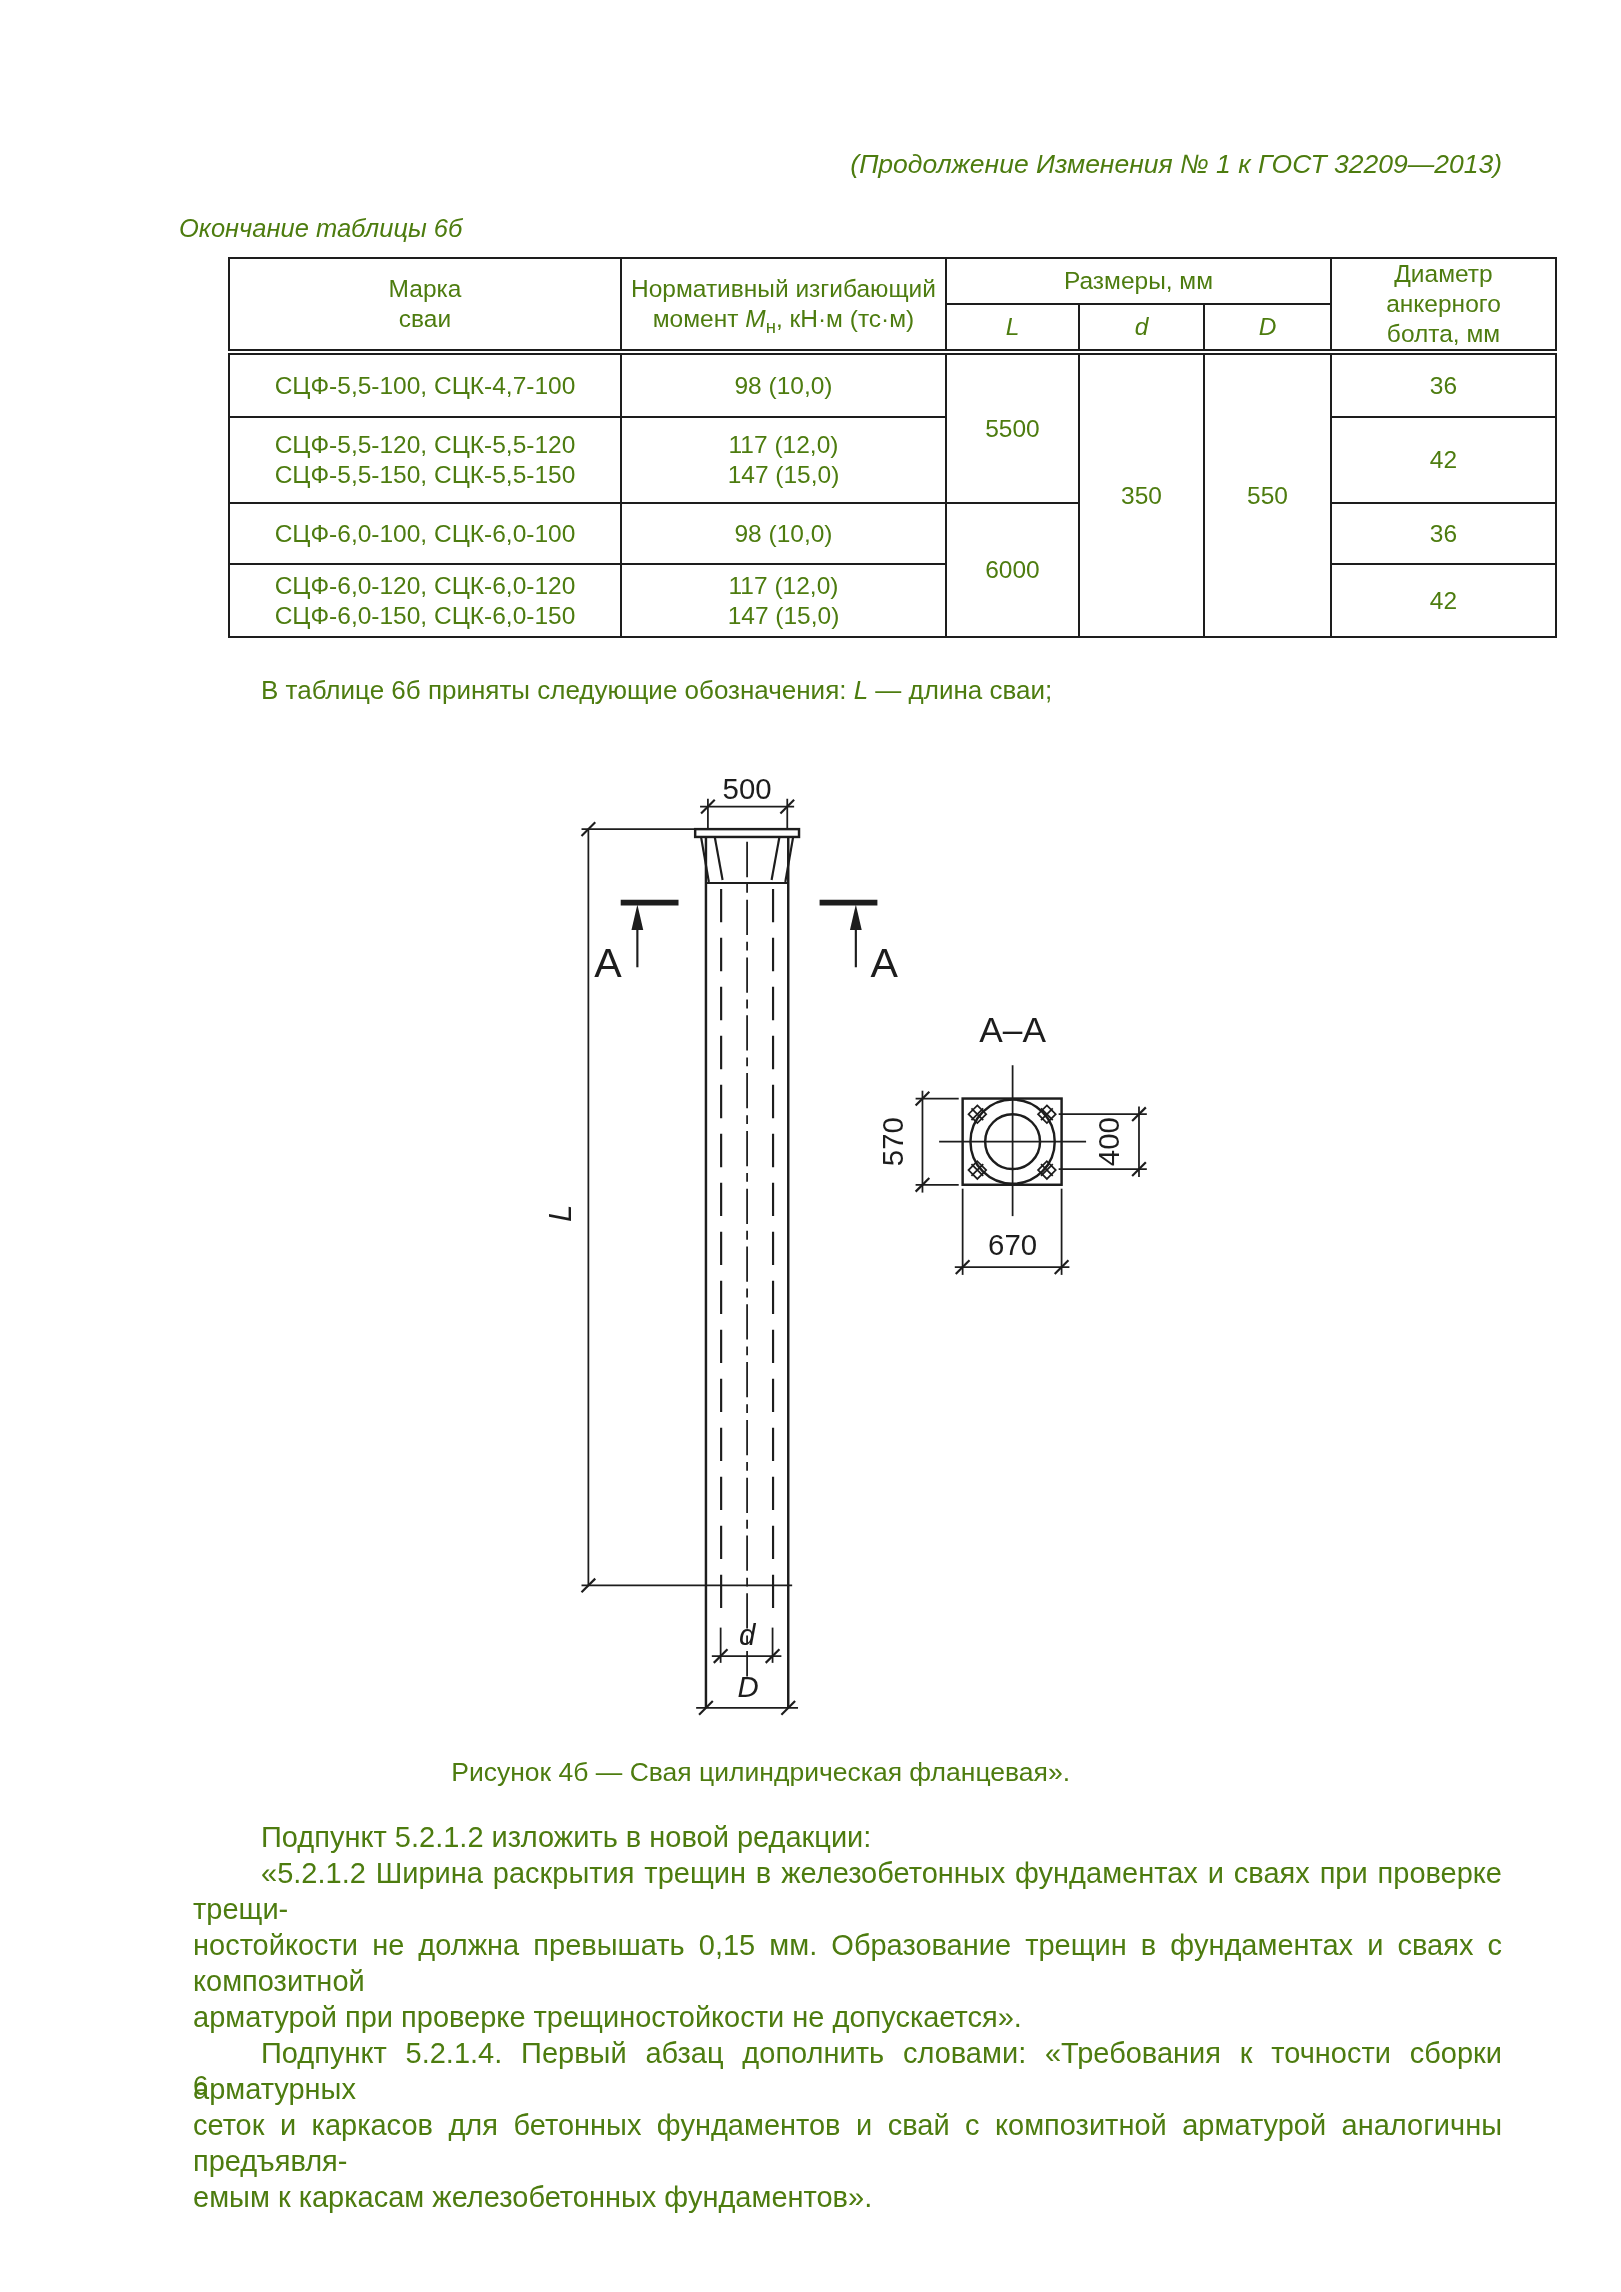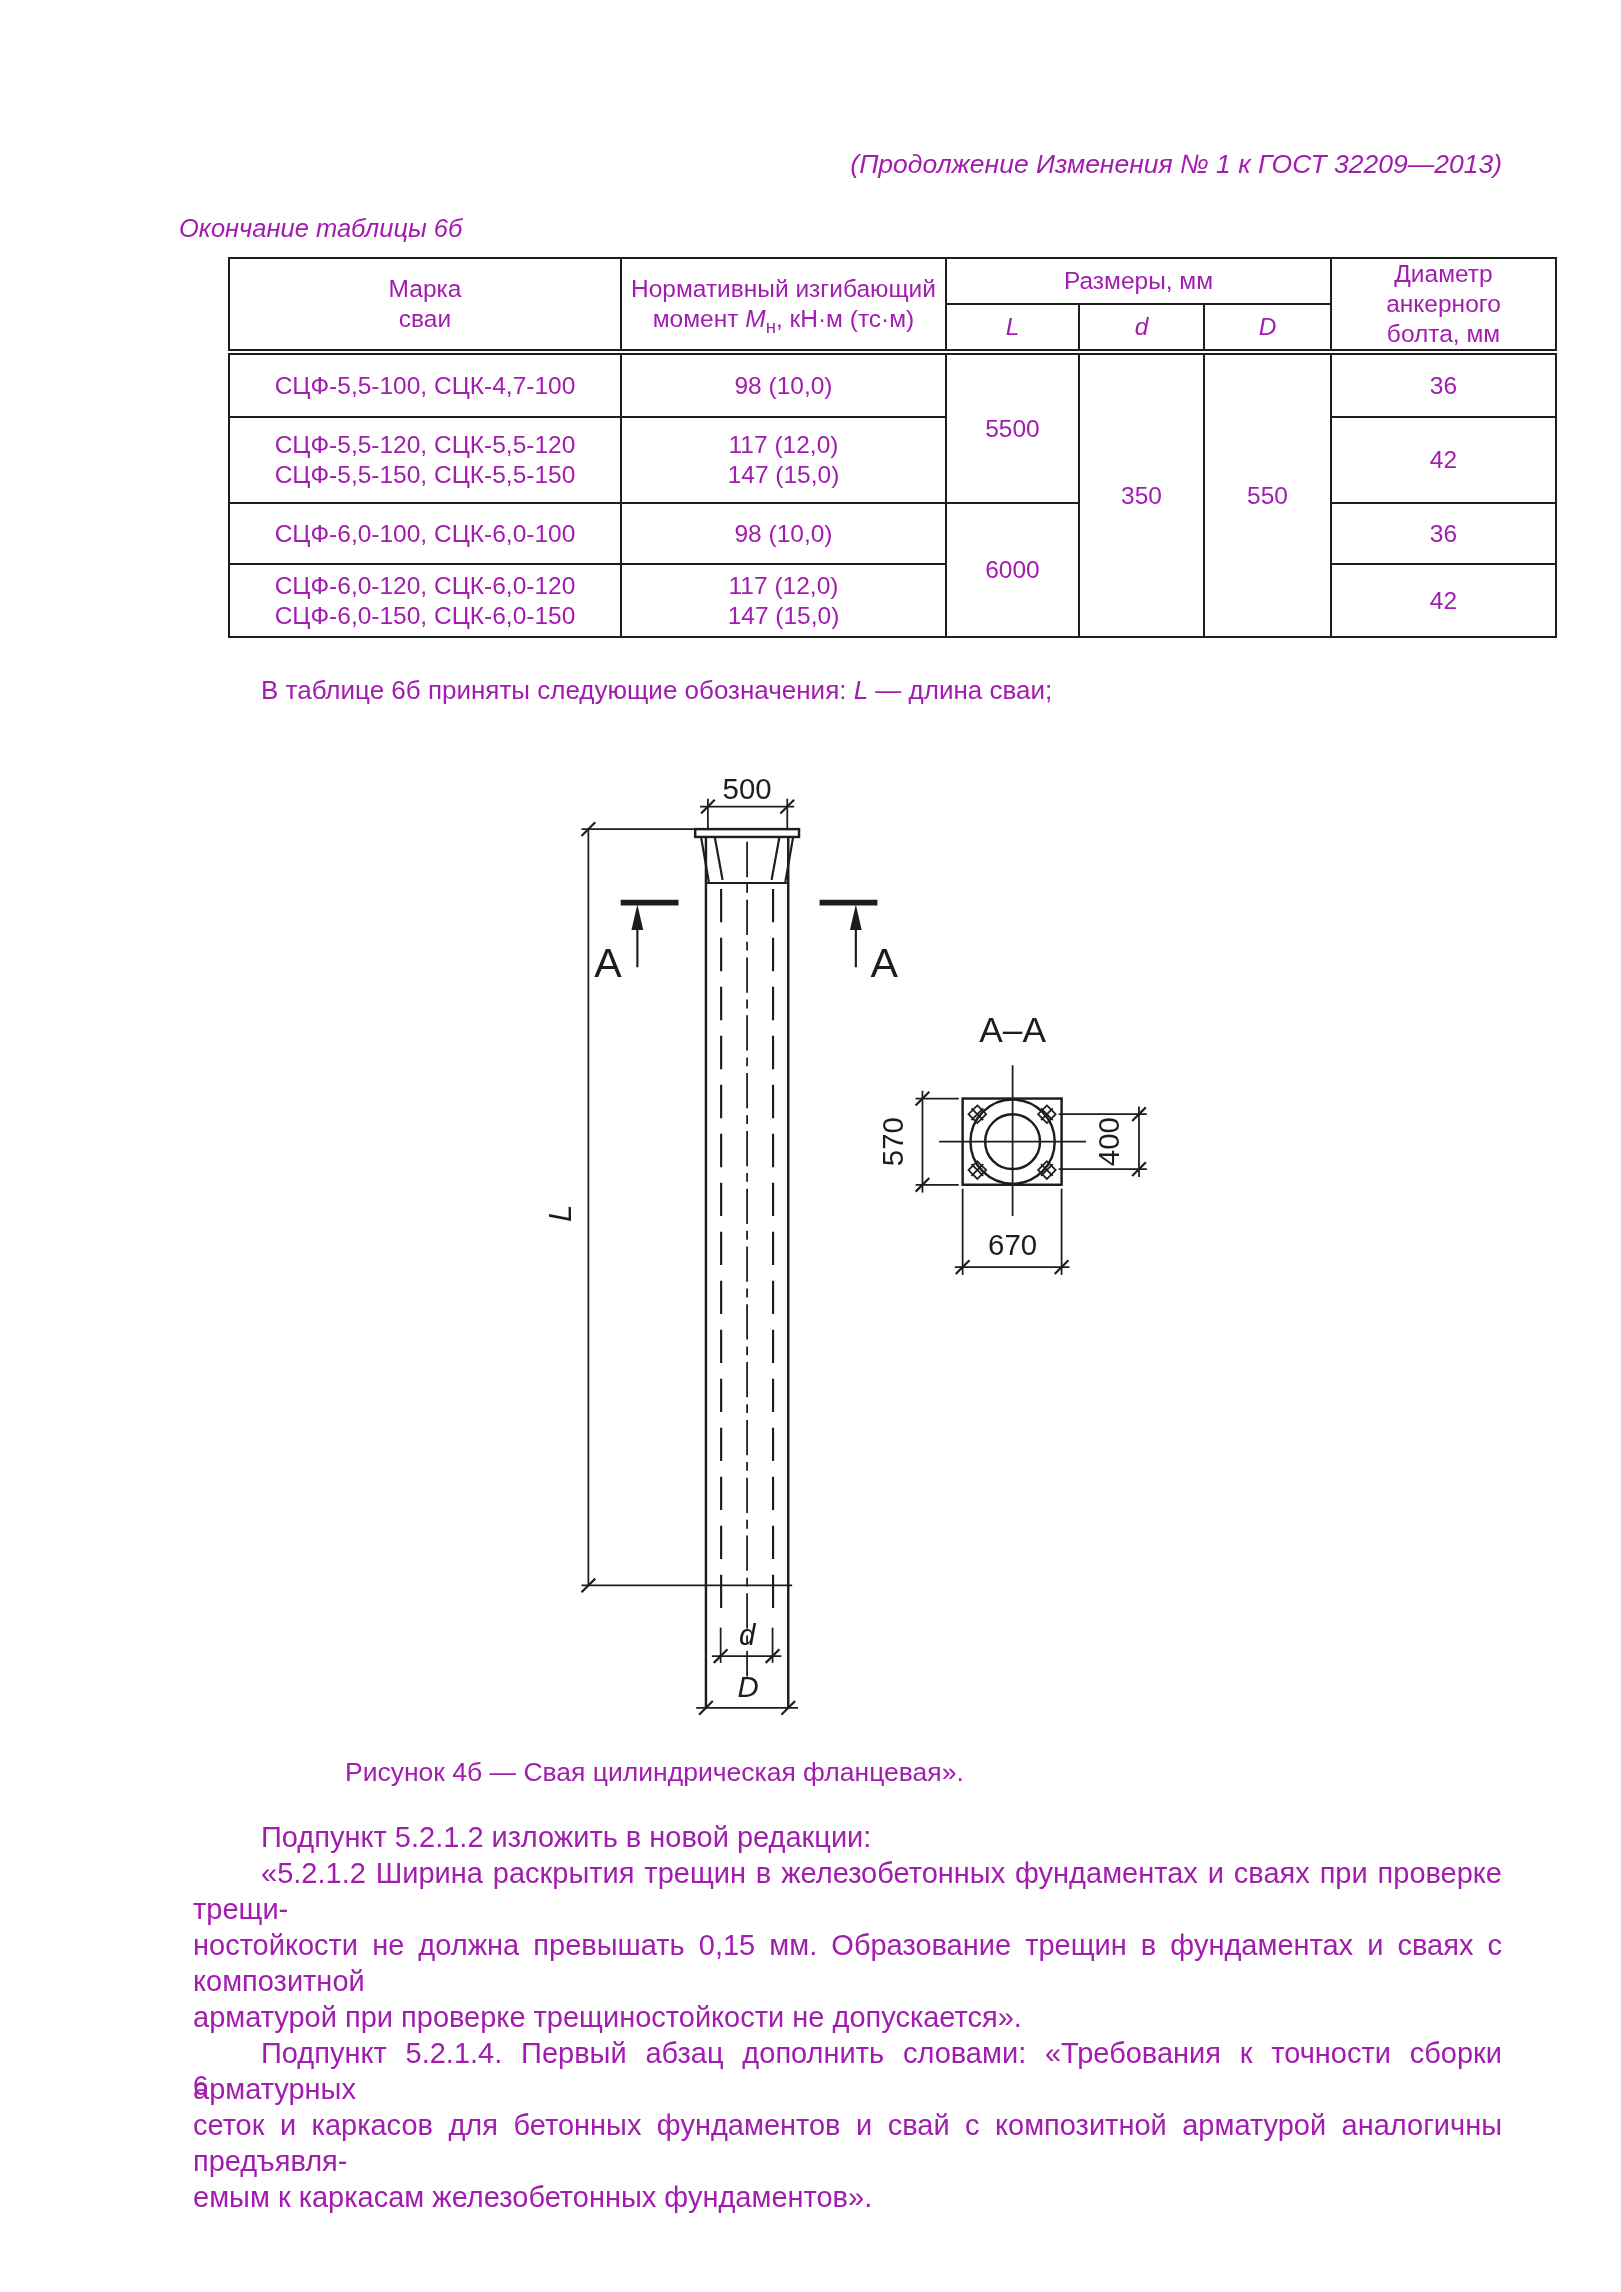--- a/index.html
+++ b/index.html
@@ -1,18 +1,18 @@
 <!DOCTYPE html>
 <html><head>
 <meta charset="utf-8">
 <style>
   html,body{margin:0;padding:0;background:#e8e8e8;}
   .page{
     position:relative;width:1621px;height:2293px;background:#ffffff;
-    font-family:"Liberation Sans",sans-serif;color:#a21caf;overflow:hidden;
+    font-family:"Liberation Sans",sans-serif;color:#4d7c0f;overflow:hidden;
   }
   .abs{position:absolute;}
   .it{font-style:italic;}
   
   .header-note{top:149px;right:119px;font-size:26.5px;font-style:italic;white-space:nowrap;}
   
   .table-caption{top:214px;left:179px;font-size:25.5px;font-style:italic;white-space:nowrap;}
   
   table.gost{
     position:absolute;left:182px;top:257px;width:1329px;
@@ -24,21 +24,21 @@
     font-weight:normal;padding:0 3.9px;
   }
   table.gost{border:2.9px solid #1d1d1d;}
   table.gost thead th{height:44px;}
   table.gost thead th.dbl{border-bottom:6.9px double #1d1d1d;}
   table.gost .sub{font-size:18.6px;vertical-align:sub;line-height:0;}
   tr.r1{height:65px;} tr.r2{height:86px;padding-left:32px;} tr.r3{height:61px;} tr.r4{height:73px;}
   
   .notes{top:672px;left:261px;font-size:26px;line-height:36px;white-space:nowrap;}
   
-  .fig-caption{top:1757px;left:345px;width:725px;text-align:left;font-size:26.5px;white-space:nowrap;}
+  .fig-caption{top:1757px;left:345px;width:725px;text-align:right;font-size:26.5px;white-space:nowrap;}
   
   .paras{top:1819px;left:193px;width:1309px;font-size:29px;line-height:36px;}
   .paras .ind{text-indent:68px;}
   .paras .jl{text-align:justify;text-align-last:justify;}
   .page-number{top:2070px;left:193px;font-size:27.4px;}
   
   svg text{font-family:"Liberation Sans",sans-serif;fill:#1d1d1d;}
   svg .ln{stroke:#1d1d1d;fill:none;}
 </style>
 </head>

